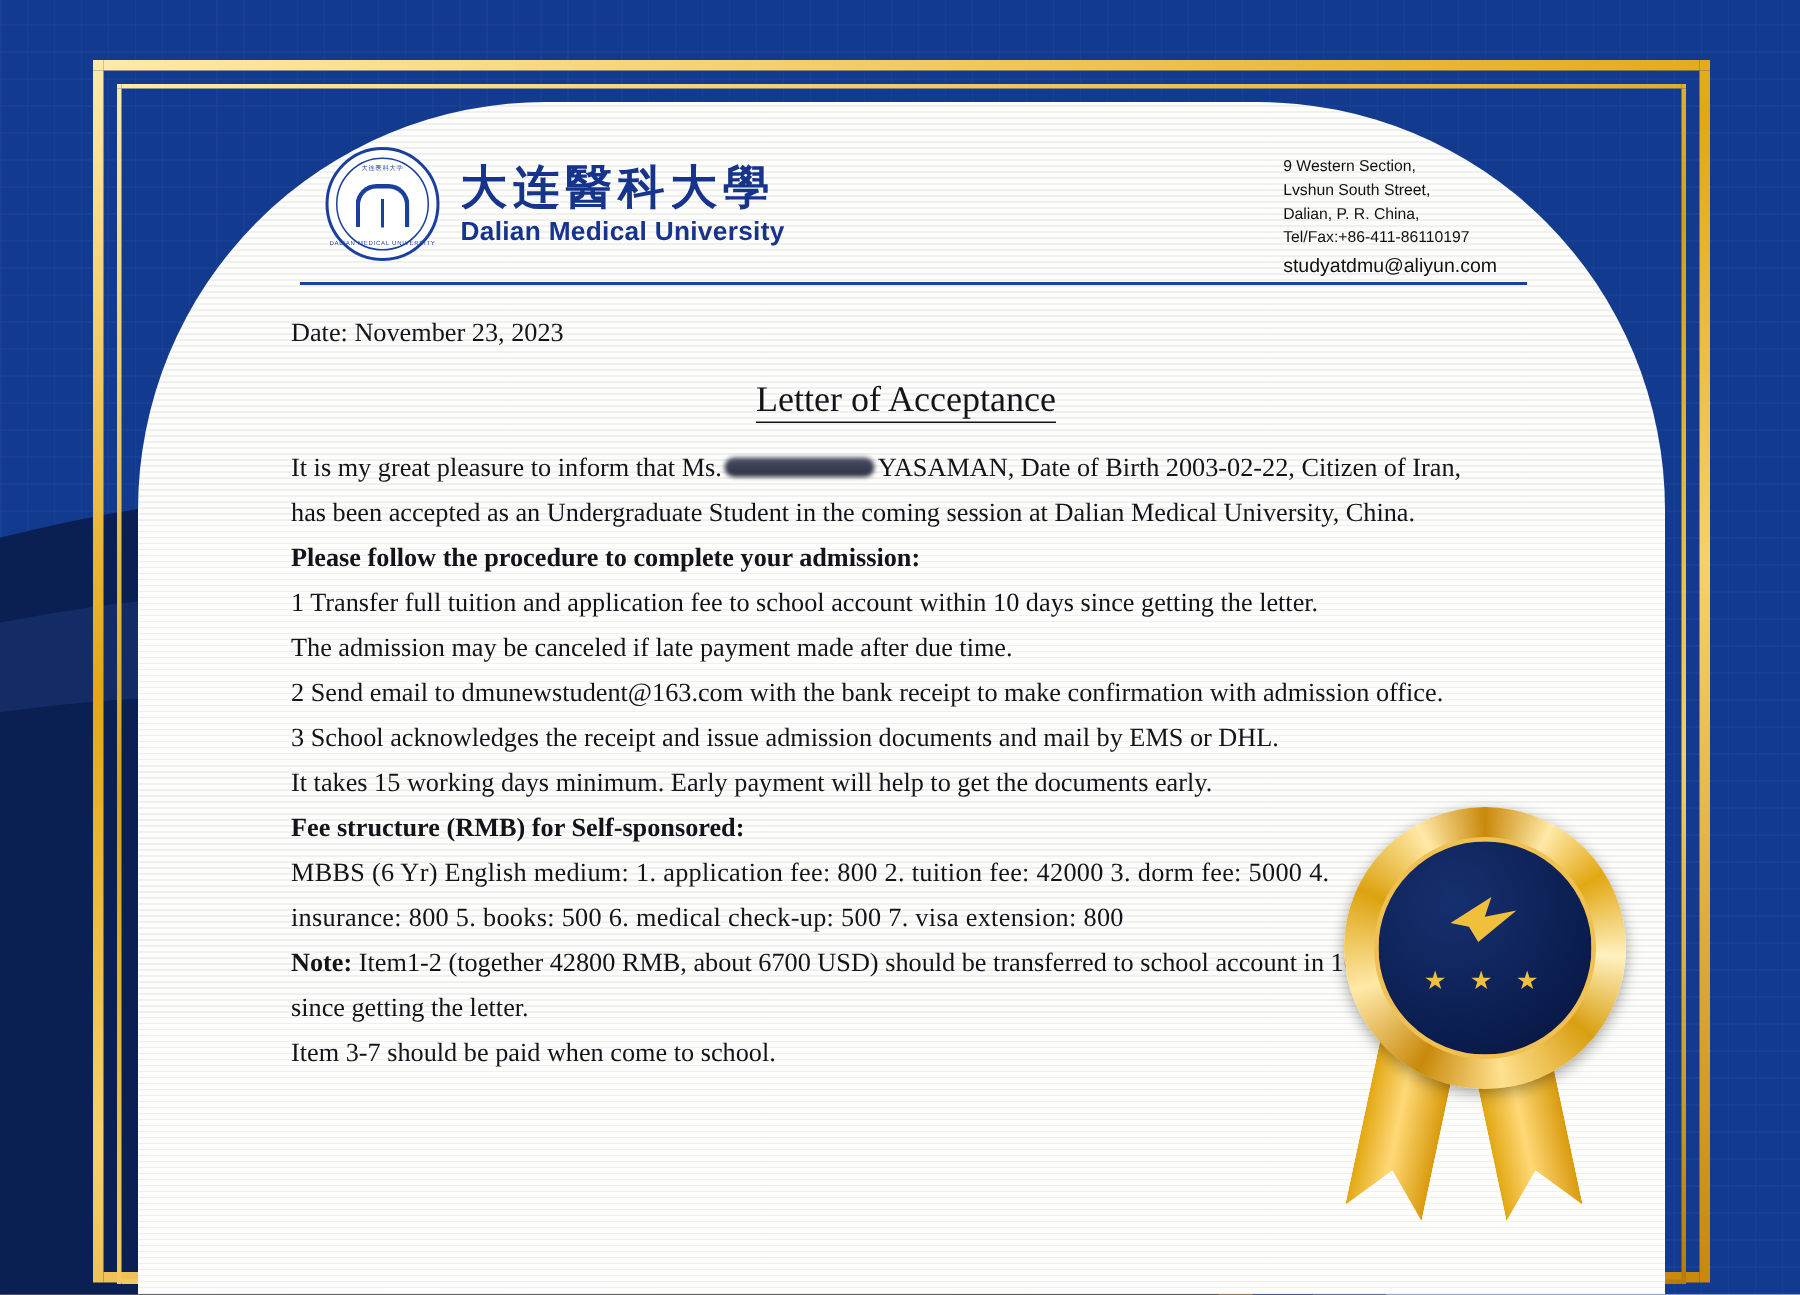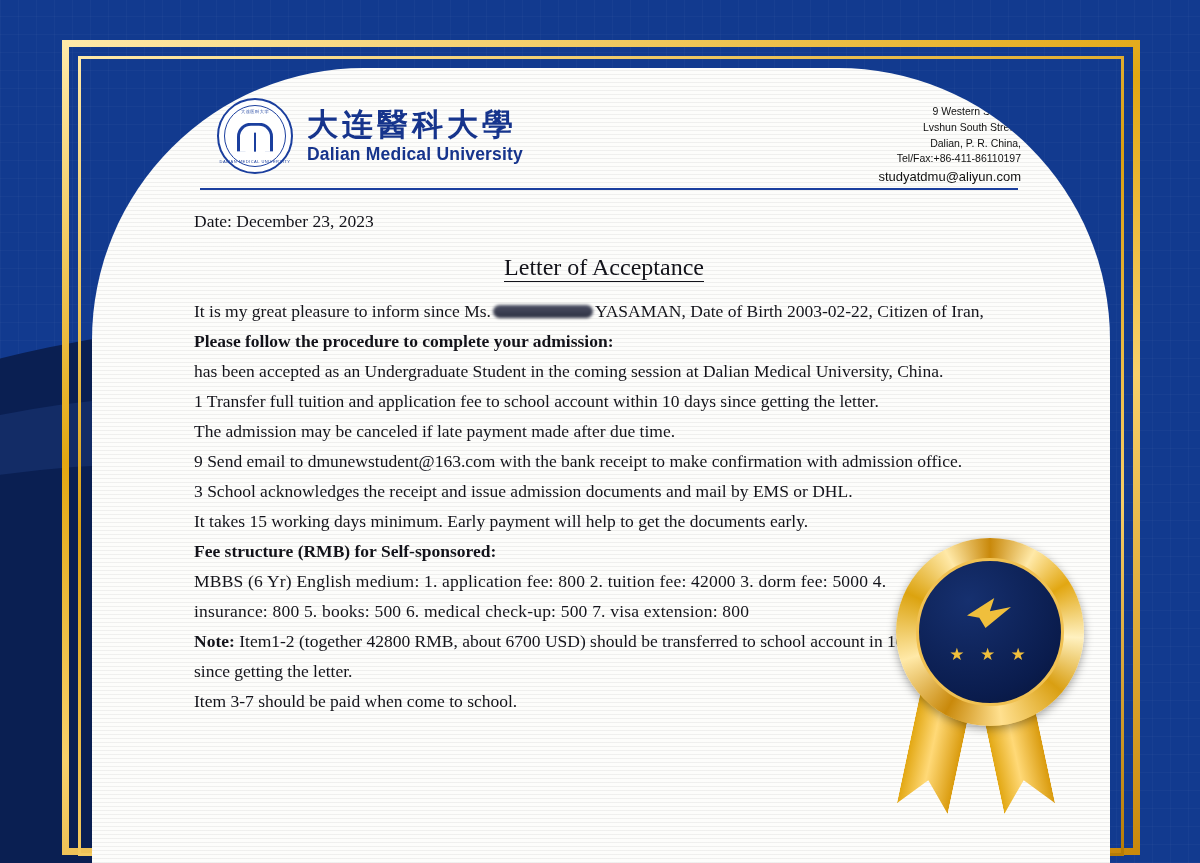--- a/index.html
+++ b/index.html
@@ -176,22 +176,21 @@
     font-size: 17.5px;
     color: #16348c;
     font-weight: bold;
     letter-spacing: 0.2px;
     margin-top: 2px;
     font-family: "Liberation Sans", sans-serif;
   }
 
   .contact {
     position: absolute;
-    right: 89px; top: 36px;
-    text-align: right;
+    right: 112px; top: 36px;
     font-family: "Liberation Sans", sans-serif;
     font-size: 10.5px;
     color: #111;
     line-height: 1.5;
   }
   .contact .email { font-size: 13px; }
 
   .rule {
     position: absolute;
     left: 108px; right: 92px; top: 120px;
@@ -346,35 +345,35 @@
         <div>Lvshun South Street,</div>
         <div>Dalian, P. R. China,</div>
         <div>Tel/Fax:+86-411-86110197</div>
         <div class="email">studyatdmu@aliyun.com</div>
       </div>
 
       <div class="rule"></div>
     </div>
 
     <div class="body-text">
-      <div class="date-line">Date: December 23, 2023</div>
+      <div class="date-line">Date: November 23, 2023</div>
 
       <div class="doc-title">
         <span>Letter of Acceptance</span>
       </div>
 
       <p class="para">
-        <span>It is my great pleasure to inform since Ms.</span><span class="redacted"></span><span>YASAMAN, Date of Birth 2003-02-22, Citizen of Iran,</span>
+        <span>It is my great pleasure to inform that Ms.</span><span class="redacted"></span><span>YASAMAN, Date of Birth 2003-02-22, Citizen of Iran,</span>
       </p>
+      <p class="para tight">has been accepted as an Undergraduate Student in the coming session at Dalian Medical University, China.</p>
+
       <p class="para tight bold">Please follow the procedure to complete your admission:</p>
-
-      <p class="para tight">has been accepted as an Undergraduate Student in the coming session at Dalian Medical University, China.</p>
       <p class="para tight">1 Transfer full tuition and application fee to school account within 10 days since getting the letter.</p>
       <p class="para tight">The admission may be canceled if late payment made after due time.</p>
-      <p class="para tight">9 Send email to dmunewstudent@163.com with the bank receipt to make confirmation with admission office.</p>
+      <p class="para tight">2 Send email to dmunewstudent@163.com with the bank receipt to make confirmation with admission office.</p>
       <p class="para tight">3 School acknowledges the receipt and issue admission documents and mail by EMS or DHL.</p>
       <p class="para tight">It takes 15 working days minimum. Early payment will help to get the documents early.</p>
 
       <p class="para tight bold">Fee structure (RMB) for Self-sponsored:</p>
       <p class="para spaced">MBBS (6 Yr) English medium: 1. application fee: 800 2. tuition fee: 42000 3. dorm fee: 5000 4.</p>
       <p class="para spaced">insurance: 800 5. books: 500 6. medical check-up: 500 7. visa extension: 800</p>
 
       <p class="para tight">
         <span class="bold">Note:</span>
         <span>Item1-2 (together 42800 RMB, about 6700 USD) should be transferred to school account in 10 days</span>

